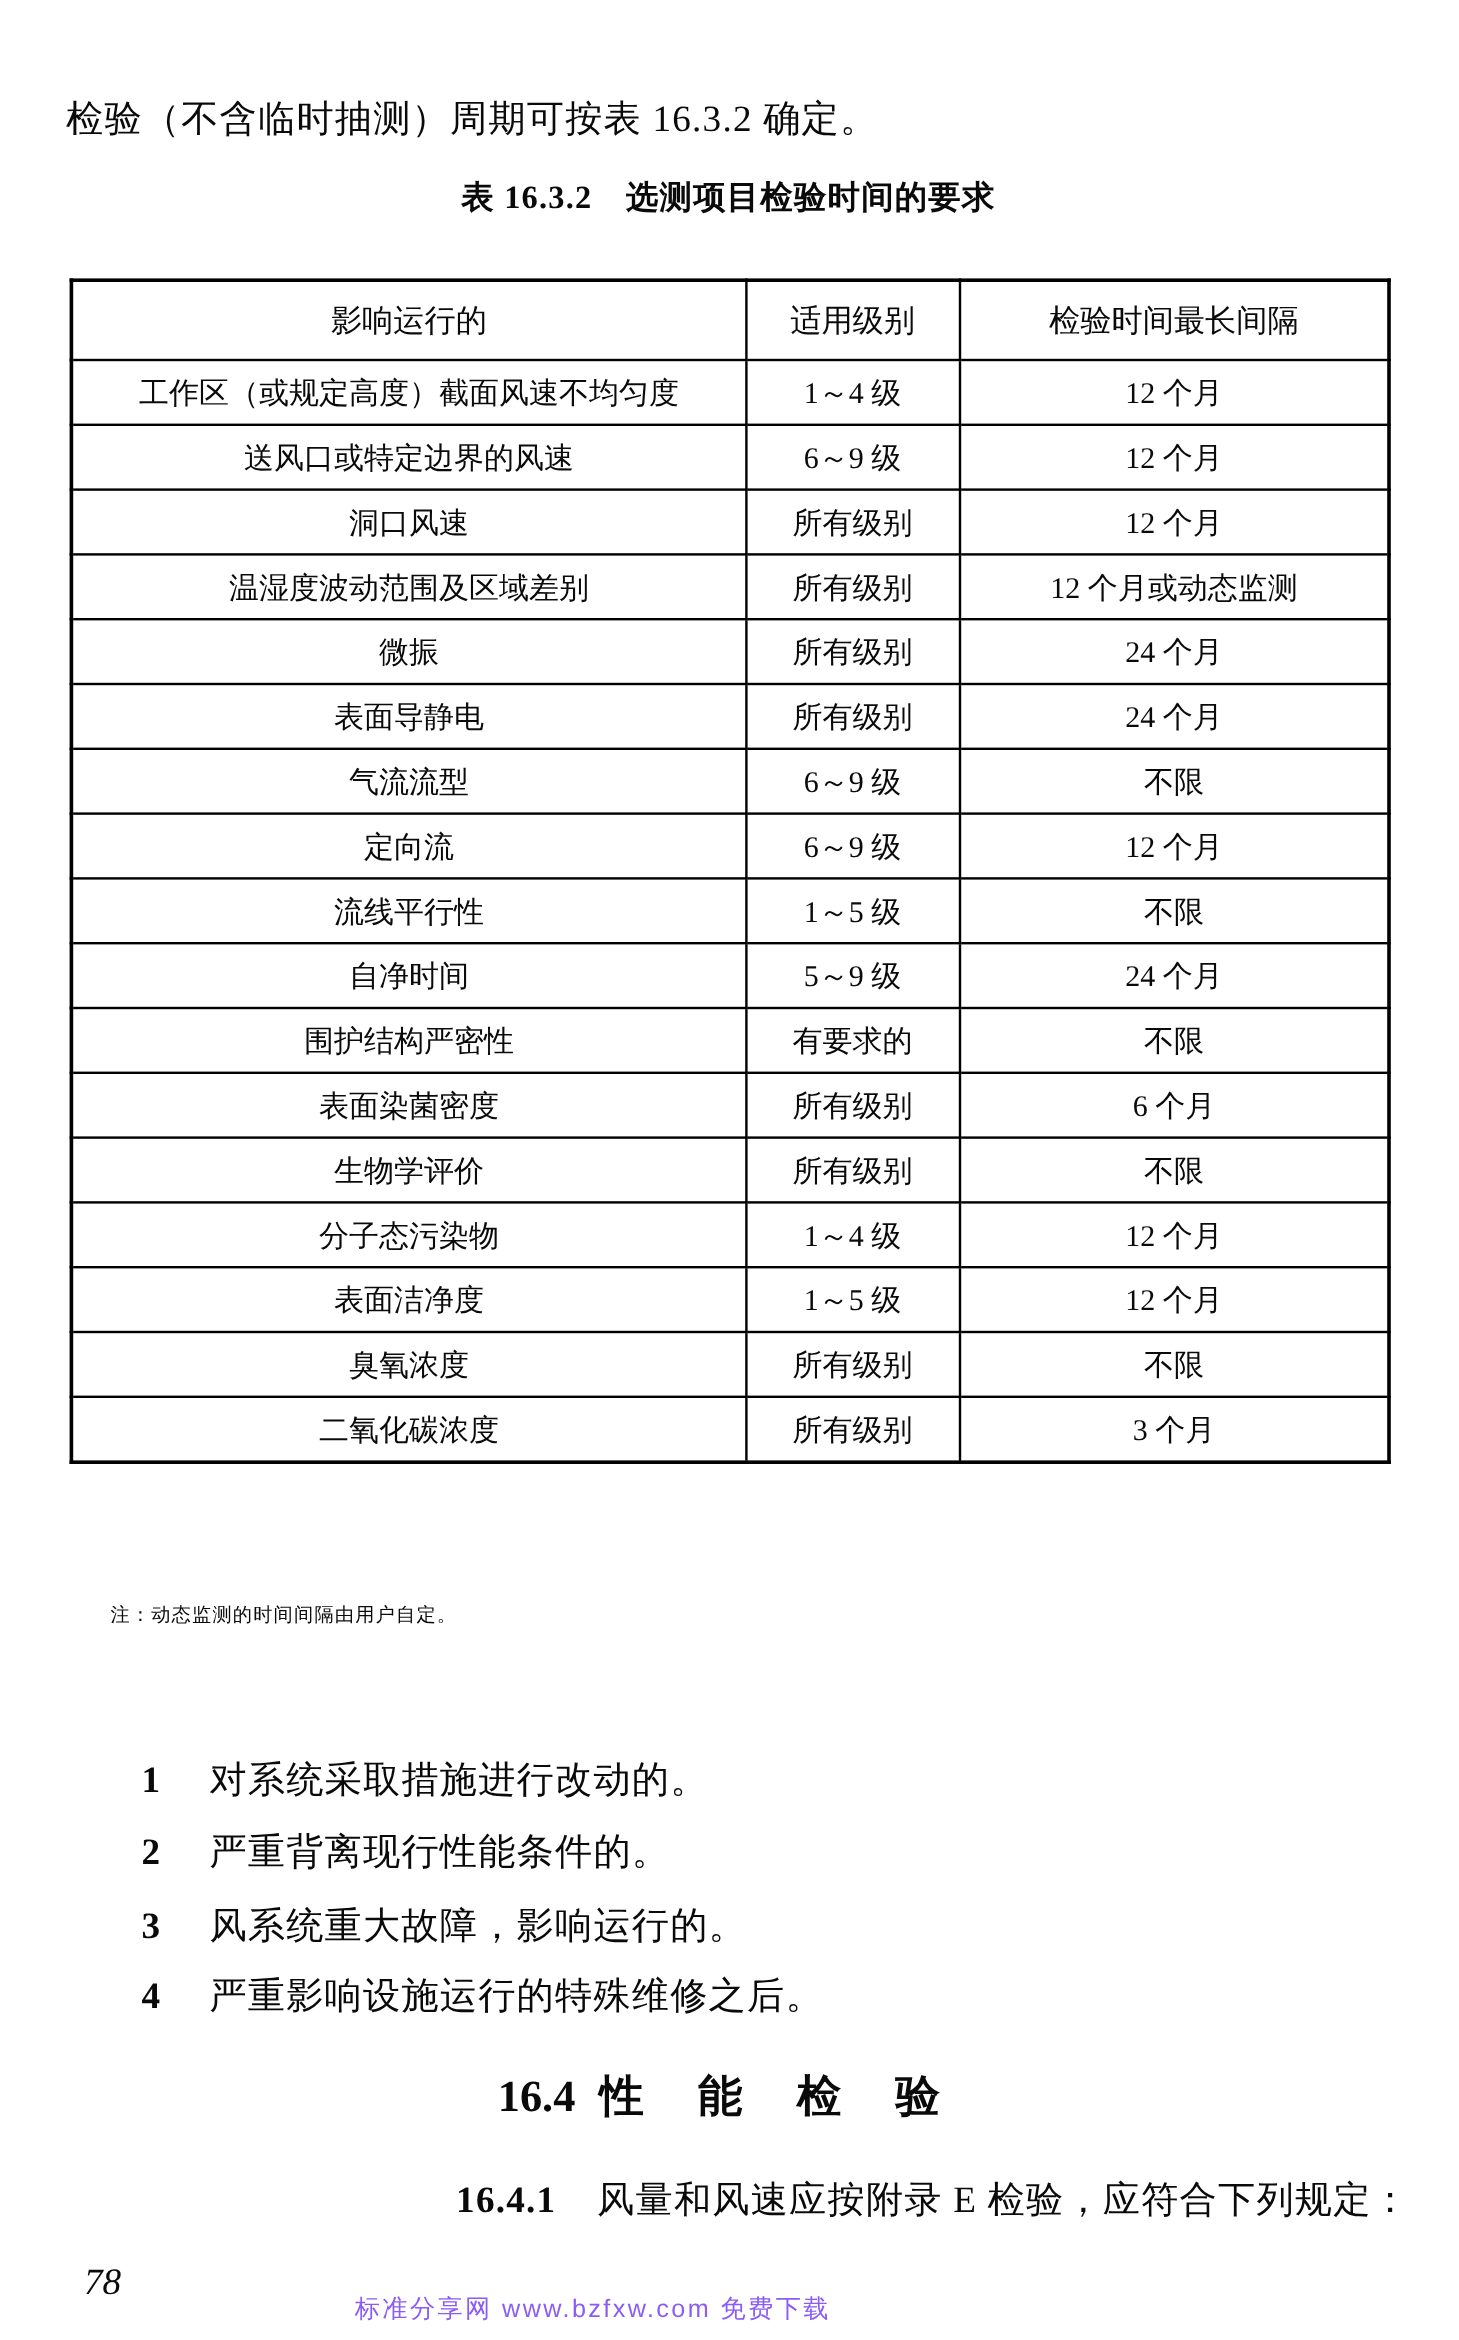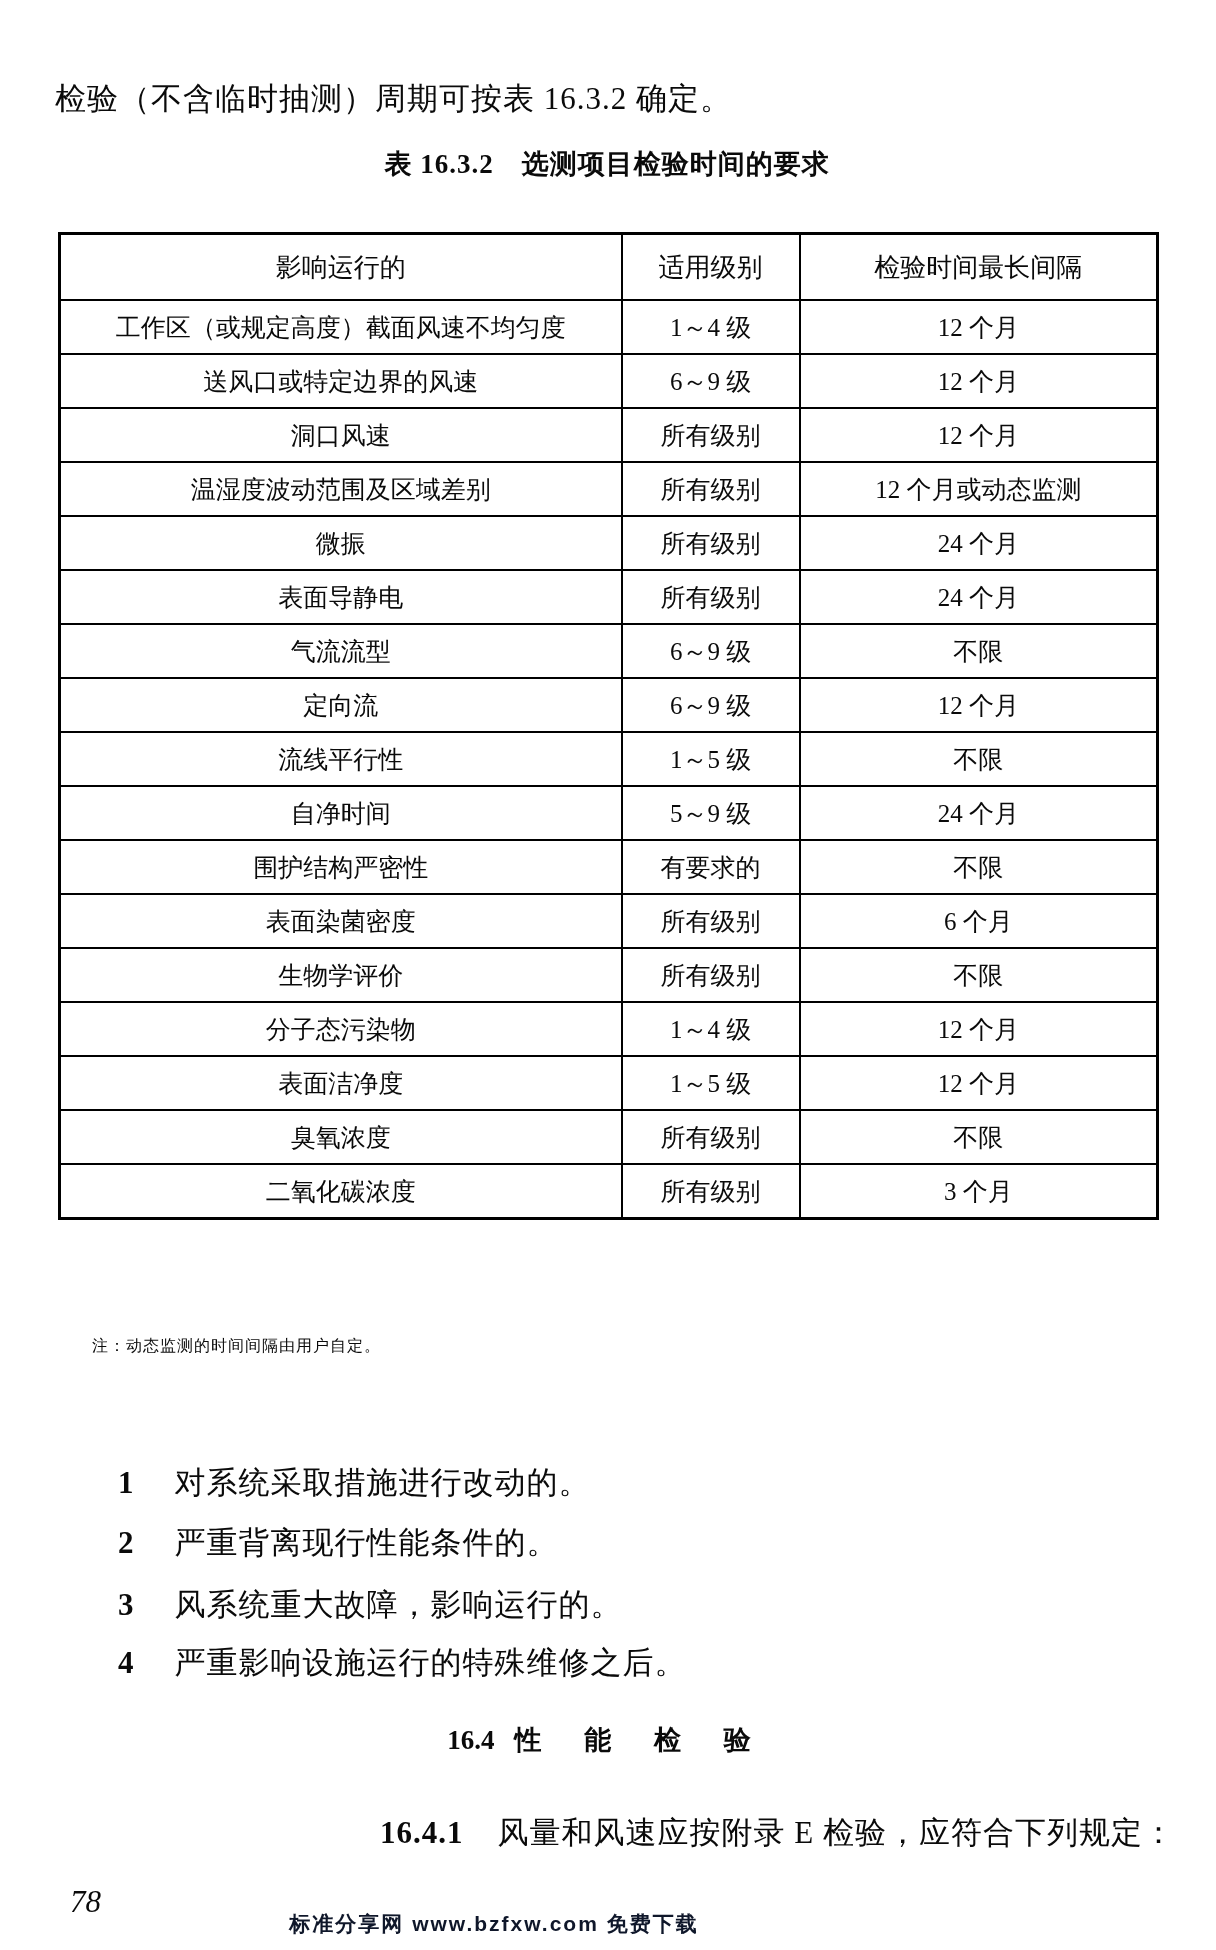--- a/index.html
+++ b/index.html
@@ -50,32 +50,31 @@
     position:absolute;left:118px;width:1040px;
     font-size:31px;letter-spacing:1px;
   }
   .list-item .num{font-weight:bold;margin-right:40px;}
   .li-1{top:1462px;}
   .li-2{top:1522px;}
   .li-3{top:1584px;}
   .li-4{top:1642px;}
   .heading-164{
     position:absolute;top:1722px;left:0;width:1216px;
-    text-align:center;font-size:27px;font-weight:bold;
+    text-align:center;font-size:37px;font-weight:bold;
   }
   .heading-164 .sp{letter-spacing:18px;margin-left:20px;}
   .page-number{
     position:absolute;top:1884px;left:70px;
     font-size:31px;font-style:italic;
   }
   .watermark{
     position:absolute;top:1910px;left:0;width:988px;
-    text-align:center;font-size:21px;color:#0f172a;letter-spacing:2px;
+    text-align:center;font-size:21px;color:#8b5cf6;letter-spacing:2px;
     font-family:"Liberation Sans","DejaVu Sans",sans-serif;
-    font-weight:bold;
   }
 </style>
 </head>
 <body>
 
 <div class="page">
 
   <div class="intro">检验（不含临时抽测）周期可按表 16.3.2 确定。</div>
 
   <div class="table-title">表 16.3.2　选测项目检验时间的要求</div>

